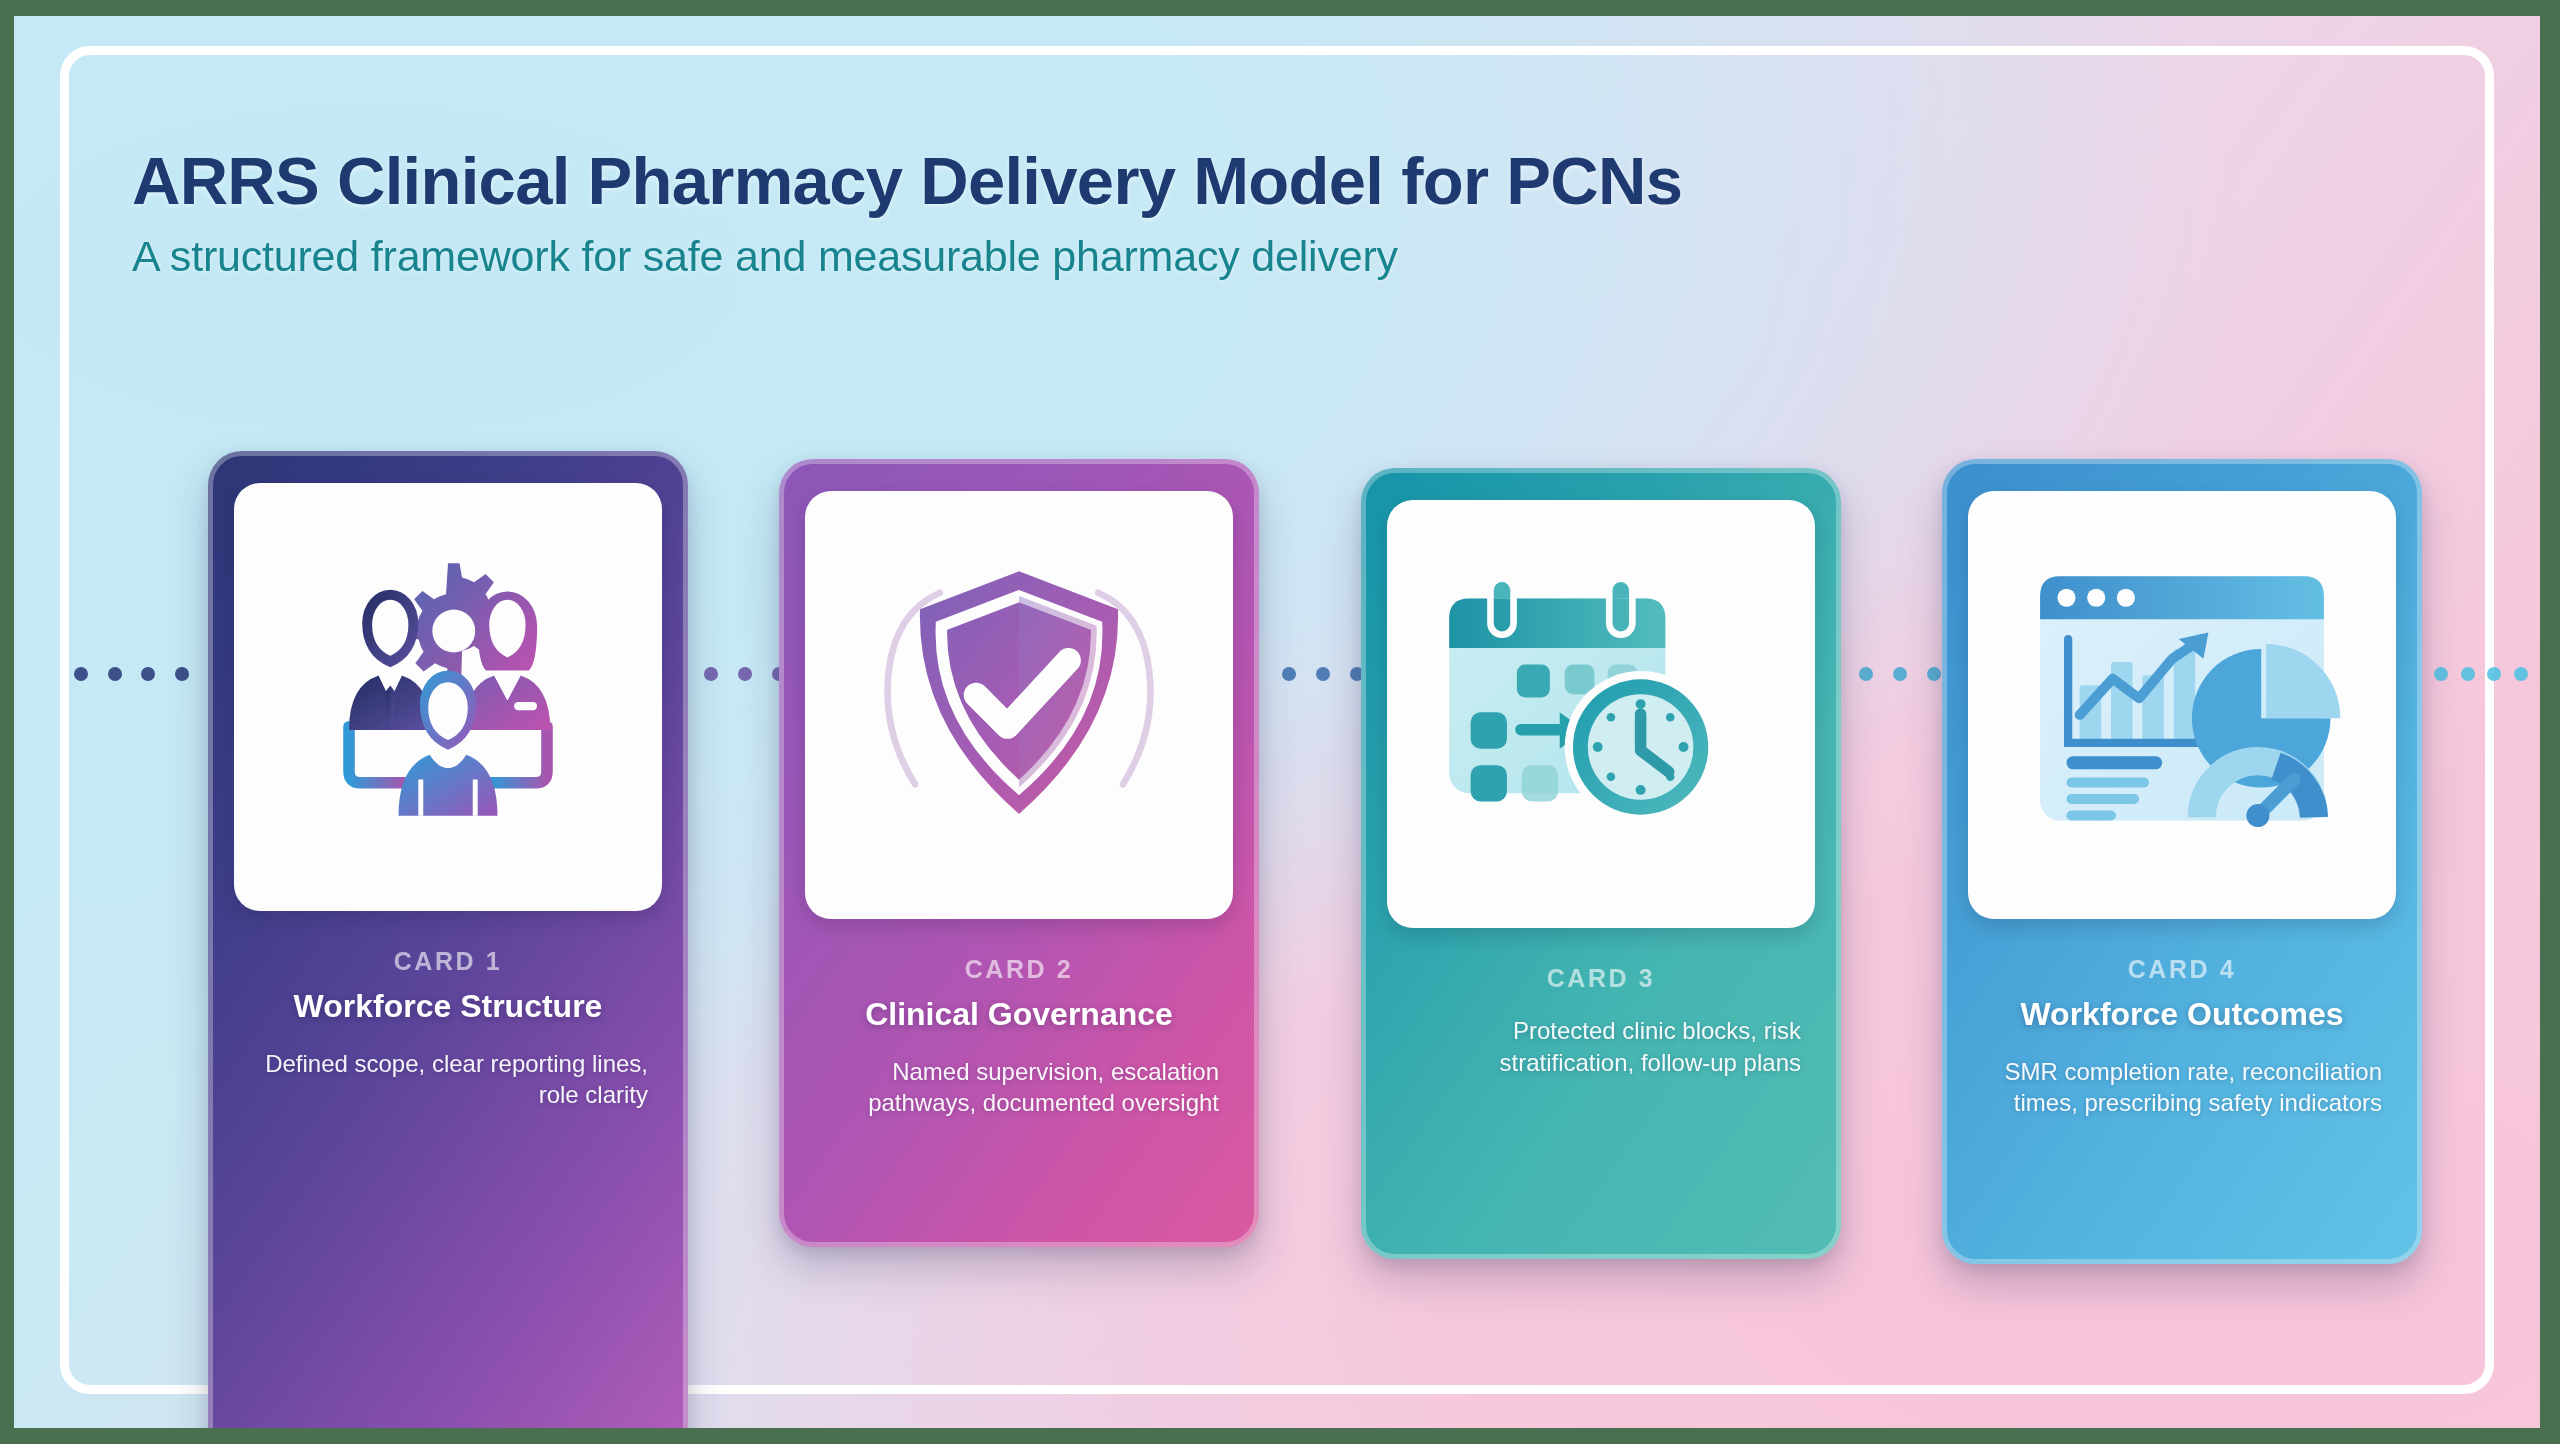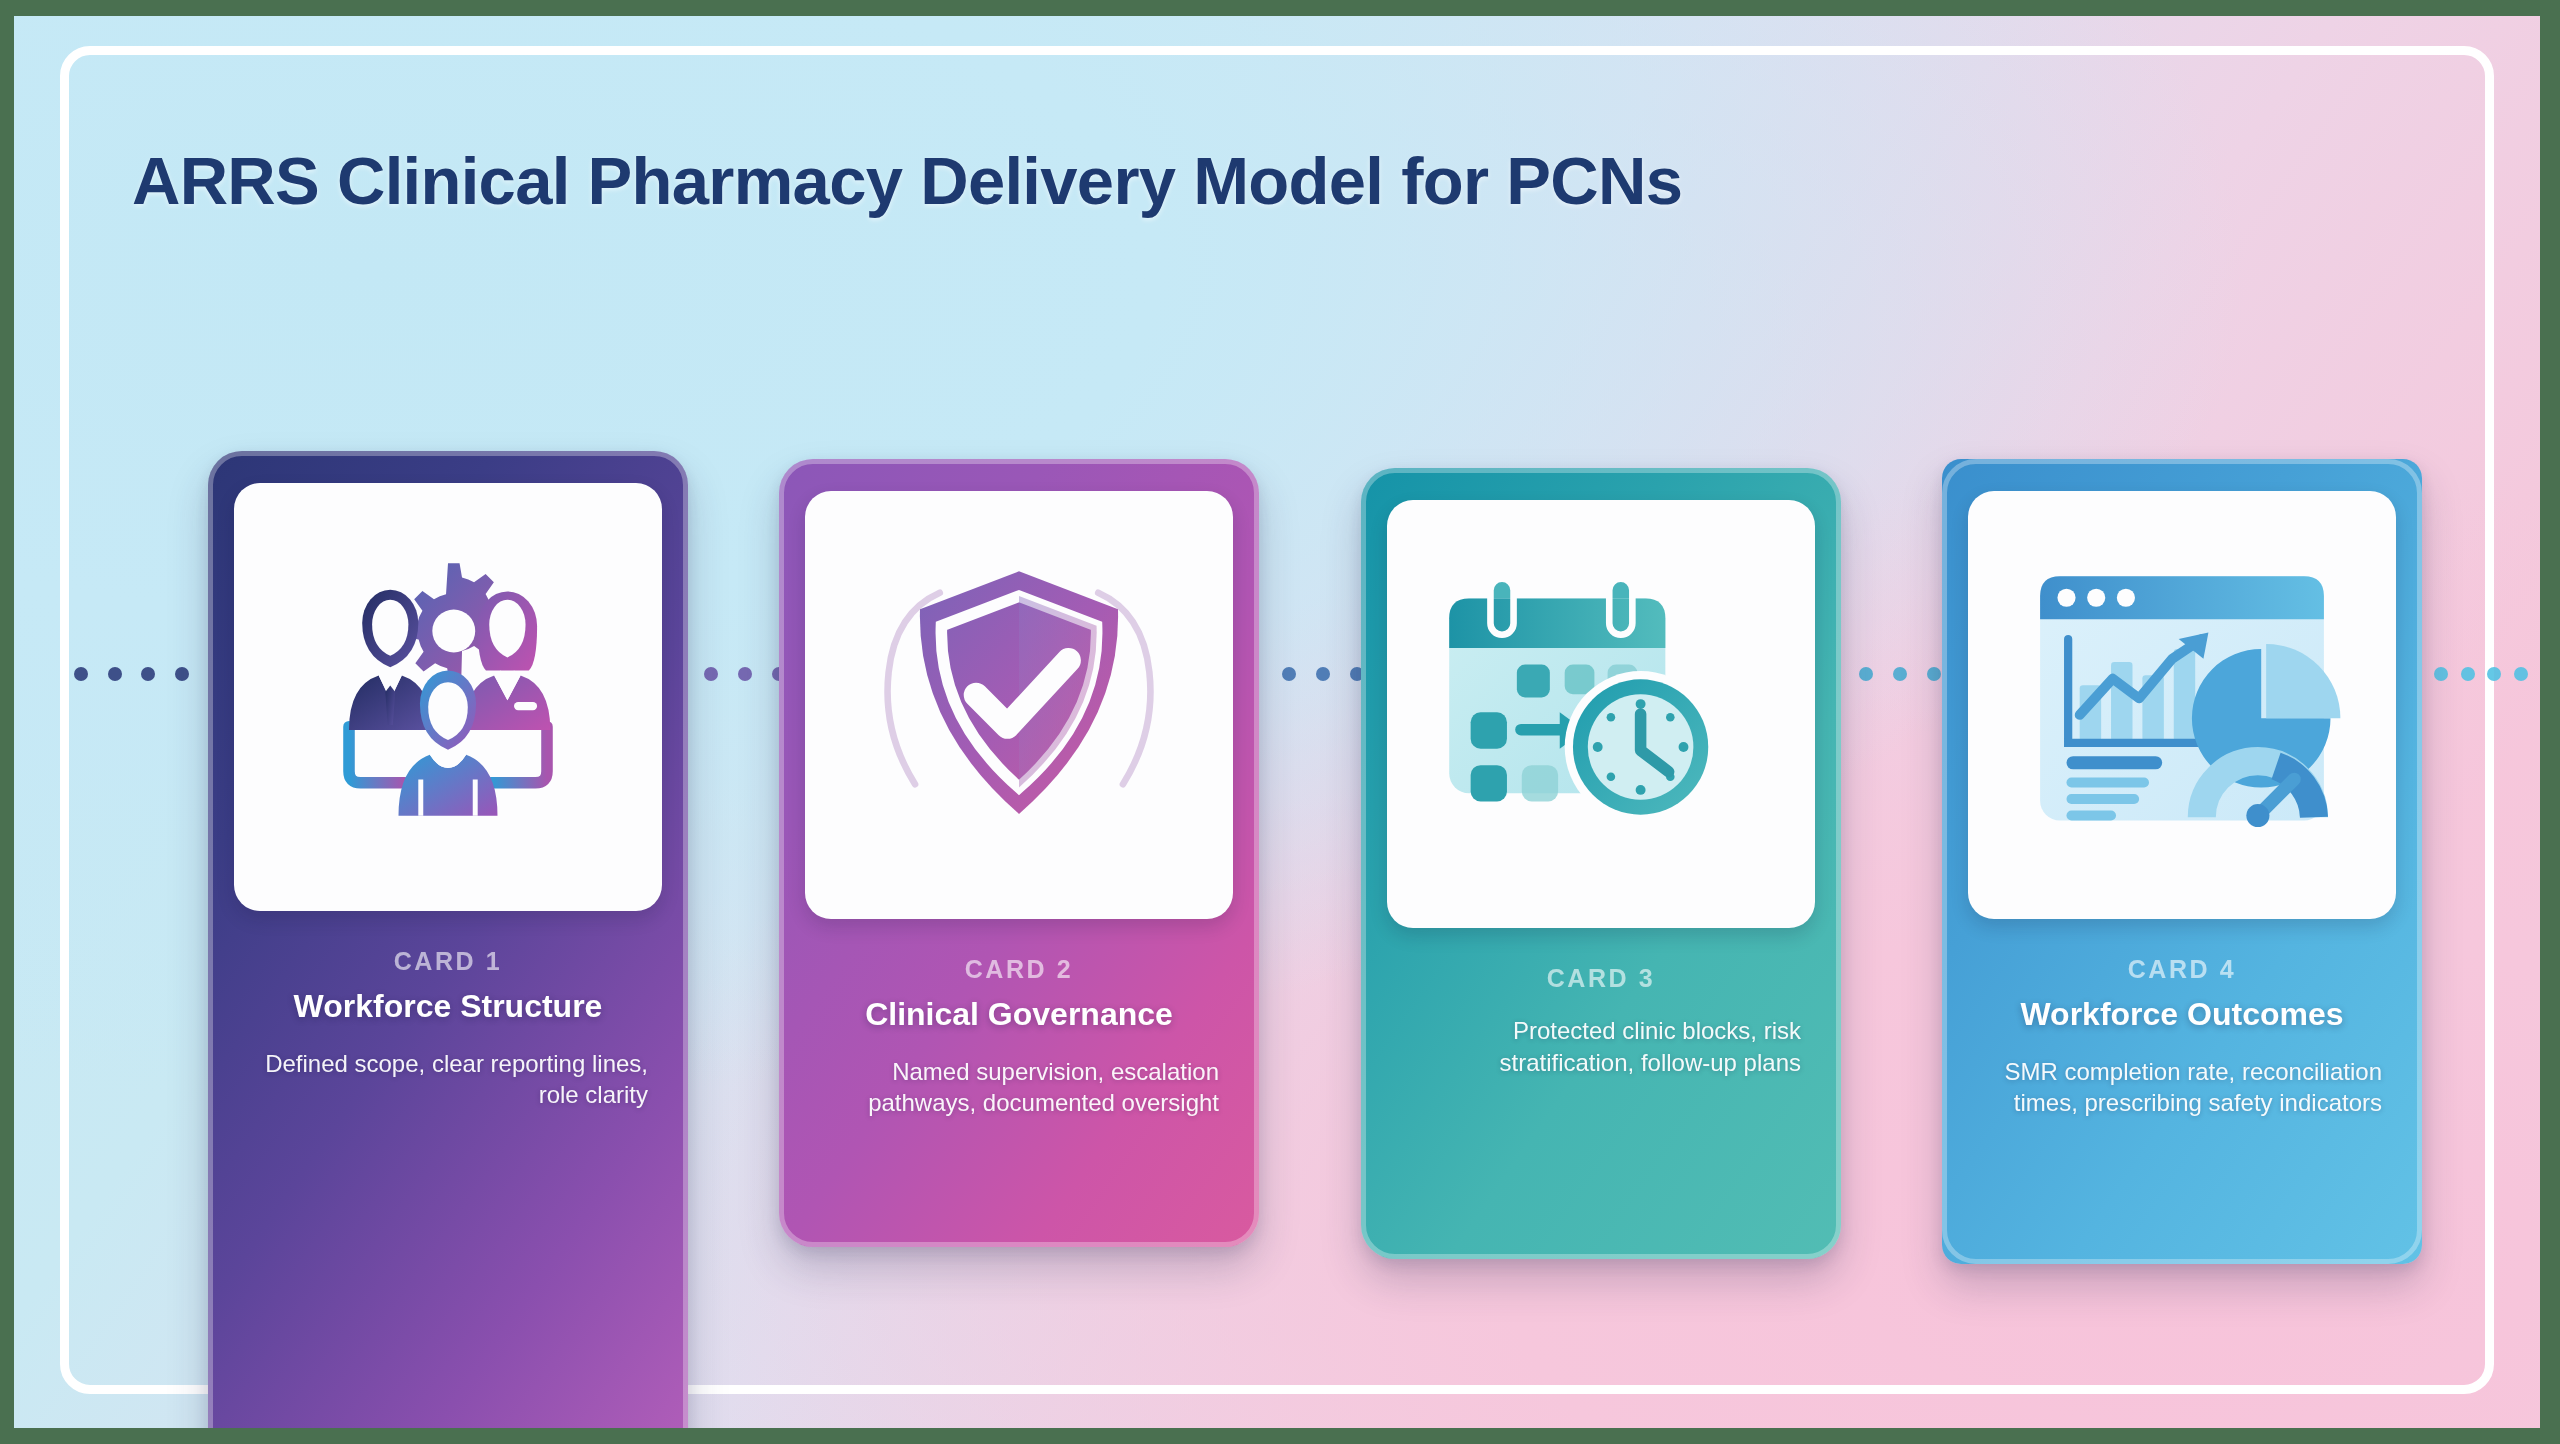--- a/index.html
+++ b/index.html
@@ -119,21 +119,21 @@
     pointer-events: none;
   }
 
   .card-1 { left: 194px;  top: 435px; height: 1028px;
             background: linear-gradient(125deg, #2c3676 0%, #3b3d86 24%, #5b459a 50%, #8a4fae 76%, #b55fba 100%); }
   .card-2 { left: 765px;  top: 443px; height: 788px;
             background: linear-gradient(125deg, #8b57b8 0%, #9a57b7 26%, #b055b3 54%, #cd55a8 78%, #d95a9f 100%); }
   .card-3 { left: 1347px; top: 452px; height: 791px;
             background: linear-gradient(125deg, #1593a8 0%, #2aa2ad 30%, #45b5b2 62%, #52bdb4 100%); }
   .card-4 { left: 1928px; top: 443px; height: 805px;
-            background: linear-gradient(125deg, #3a8fcd 0%, #46a0d6 34%, #54b4e0 66%, #62c2e6 100%); border-radius: 19px; }
+            background: linear-gradient(125deg, #3a8fcd 0%, #46a0d6 34%, #54b4e0 66%, #62c2e6 100%); }
 
   
   .icon-tile {
     width: 428px;
     height: 428px;
     background: #fdfdfe;
     border-radius: 26px;
     box-shadow: 0 8px 18px rgba(20,20,50,0.16);
     display: flex;
     align-items: center;
@@ -176,20 +176,21 @@
 </head>
 <body>
 
 <div class="poster">
   <div class="canvas">
 
     <div class="frame"></div>
 
     <div class="header">
       <div class="title">ARRS Clinical Pharmacy Delivery Model for PCNs</div>
+      <div class="subtitle">A structured framework for safe and measurable pharmacy delivery</div>
     </div>
 
     <div class="rail" id="rail">
         <div class="rail-seg" style="left: 60px; width: 182px;">
           <span style="left: 0px; background: rgb(43, 58, 122);"></span>
           <span style="left: 34px; background: rgb(43, 58, 122);"></span>
           <span style="left: 67px; background: rgb(43, 58, 122);"></span>
           <span style="left: 101px; background: rgb(43, 58, 122);"></span>
           <span style="left: 134px; background: rgb(43, 58, 122);"></span>
           <span style="left: 168px; background: rgb(43, 58, 122);"></span>

